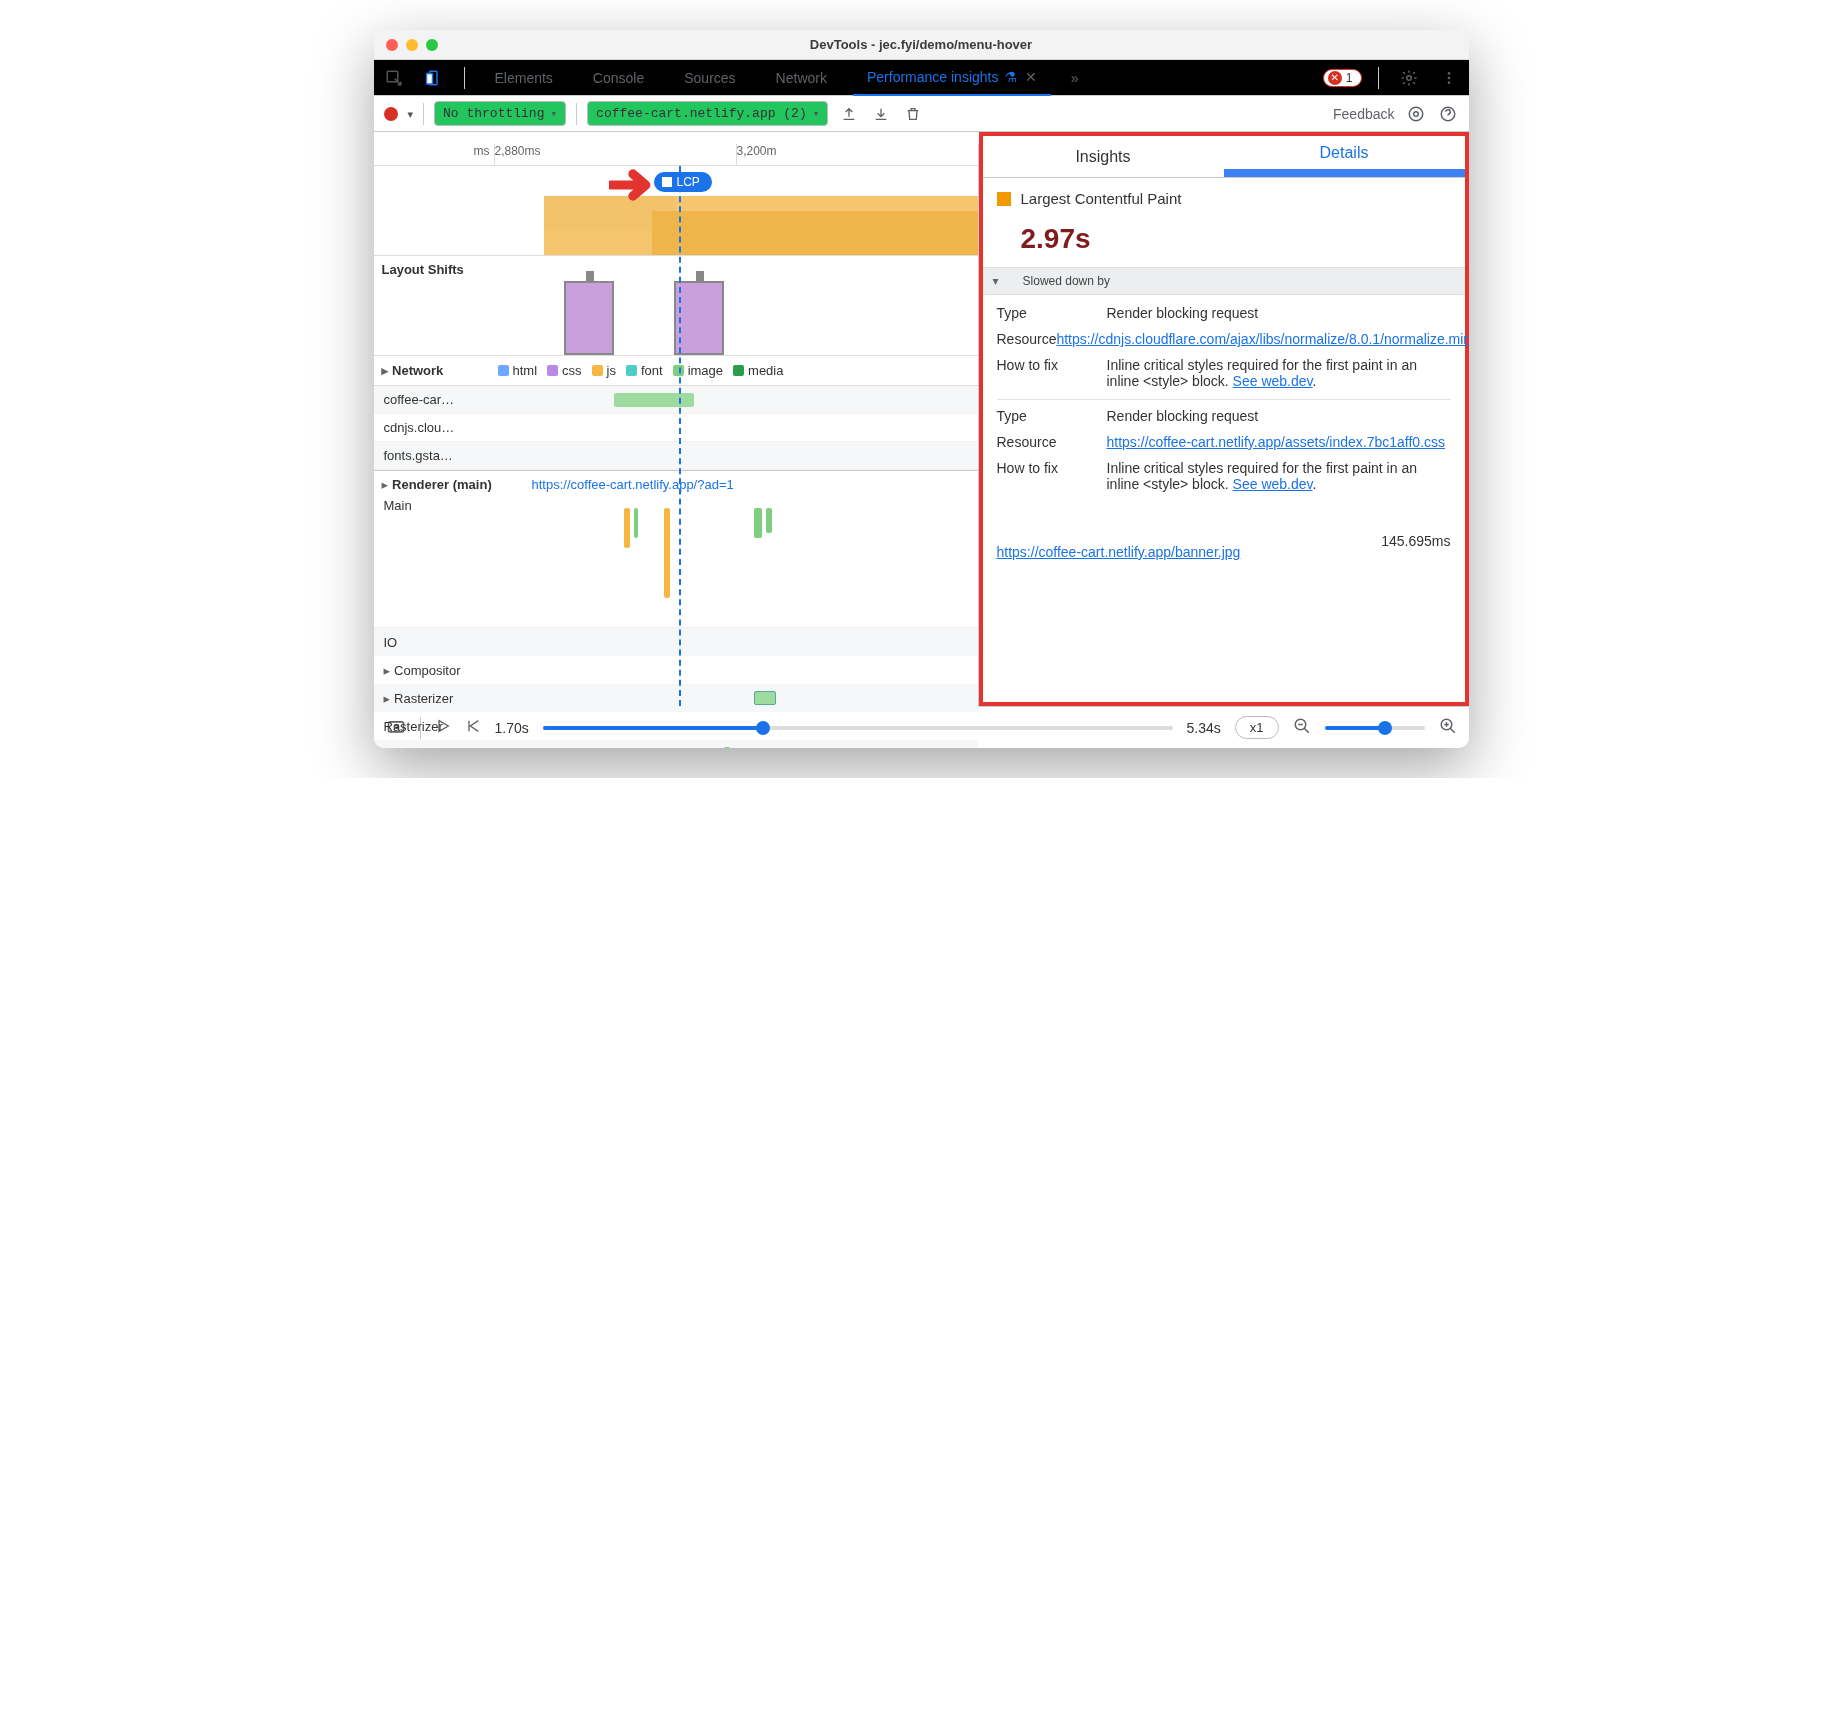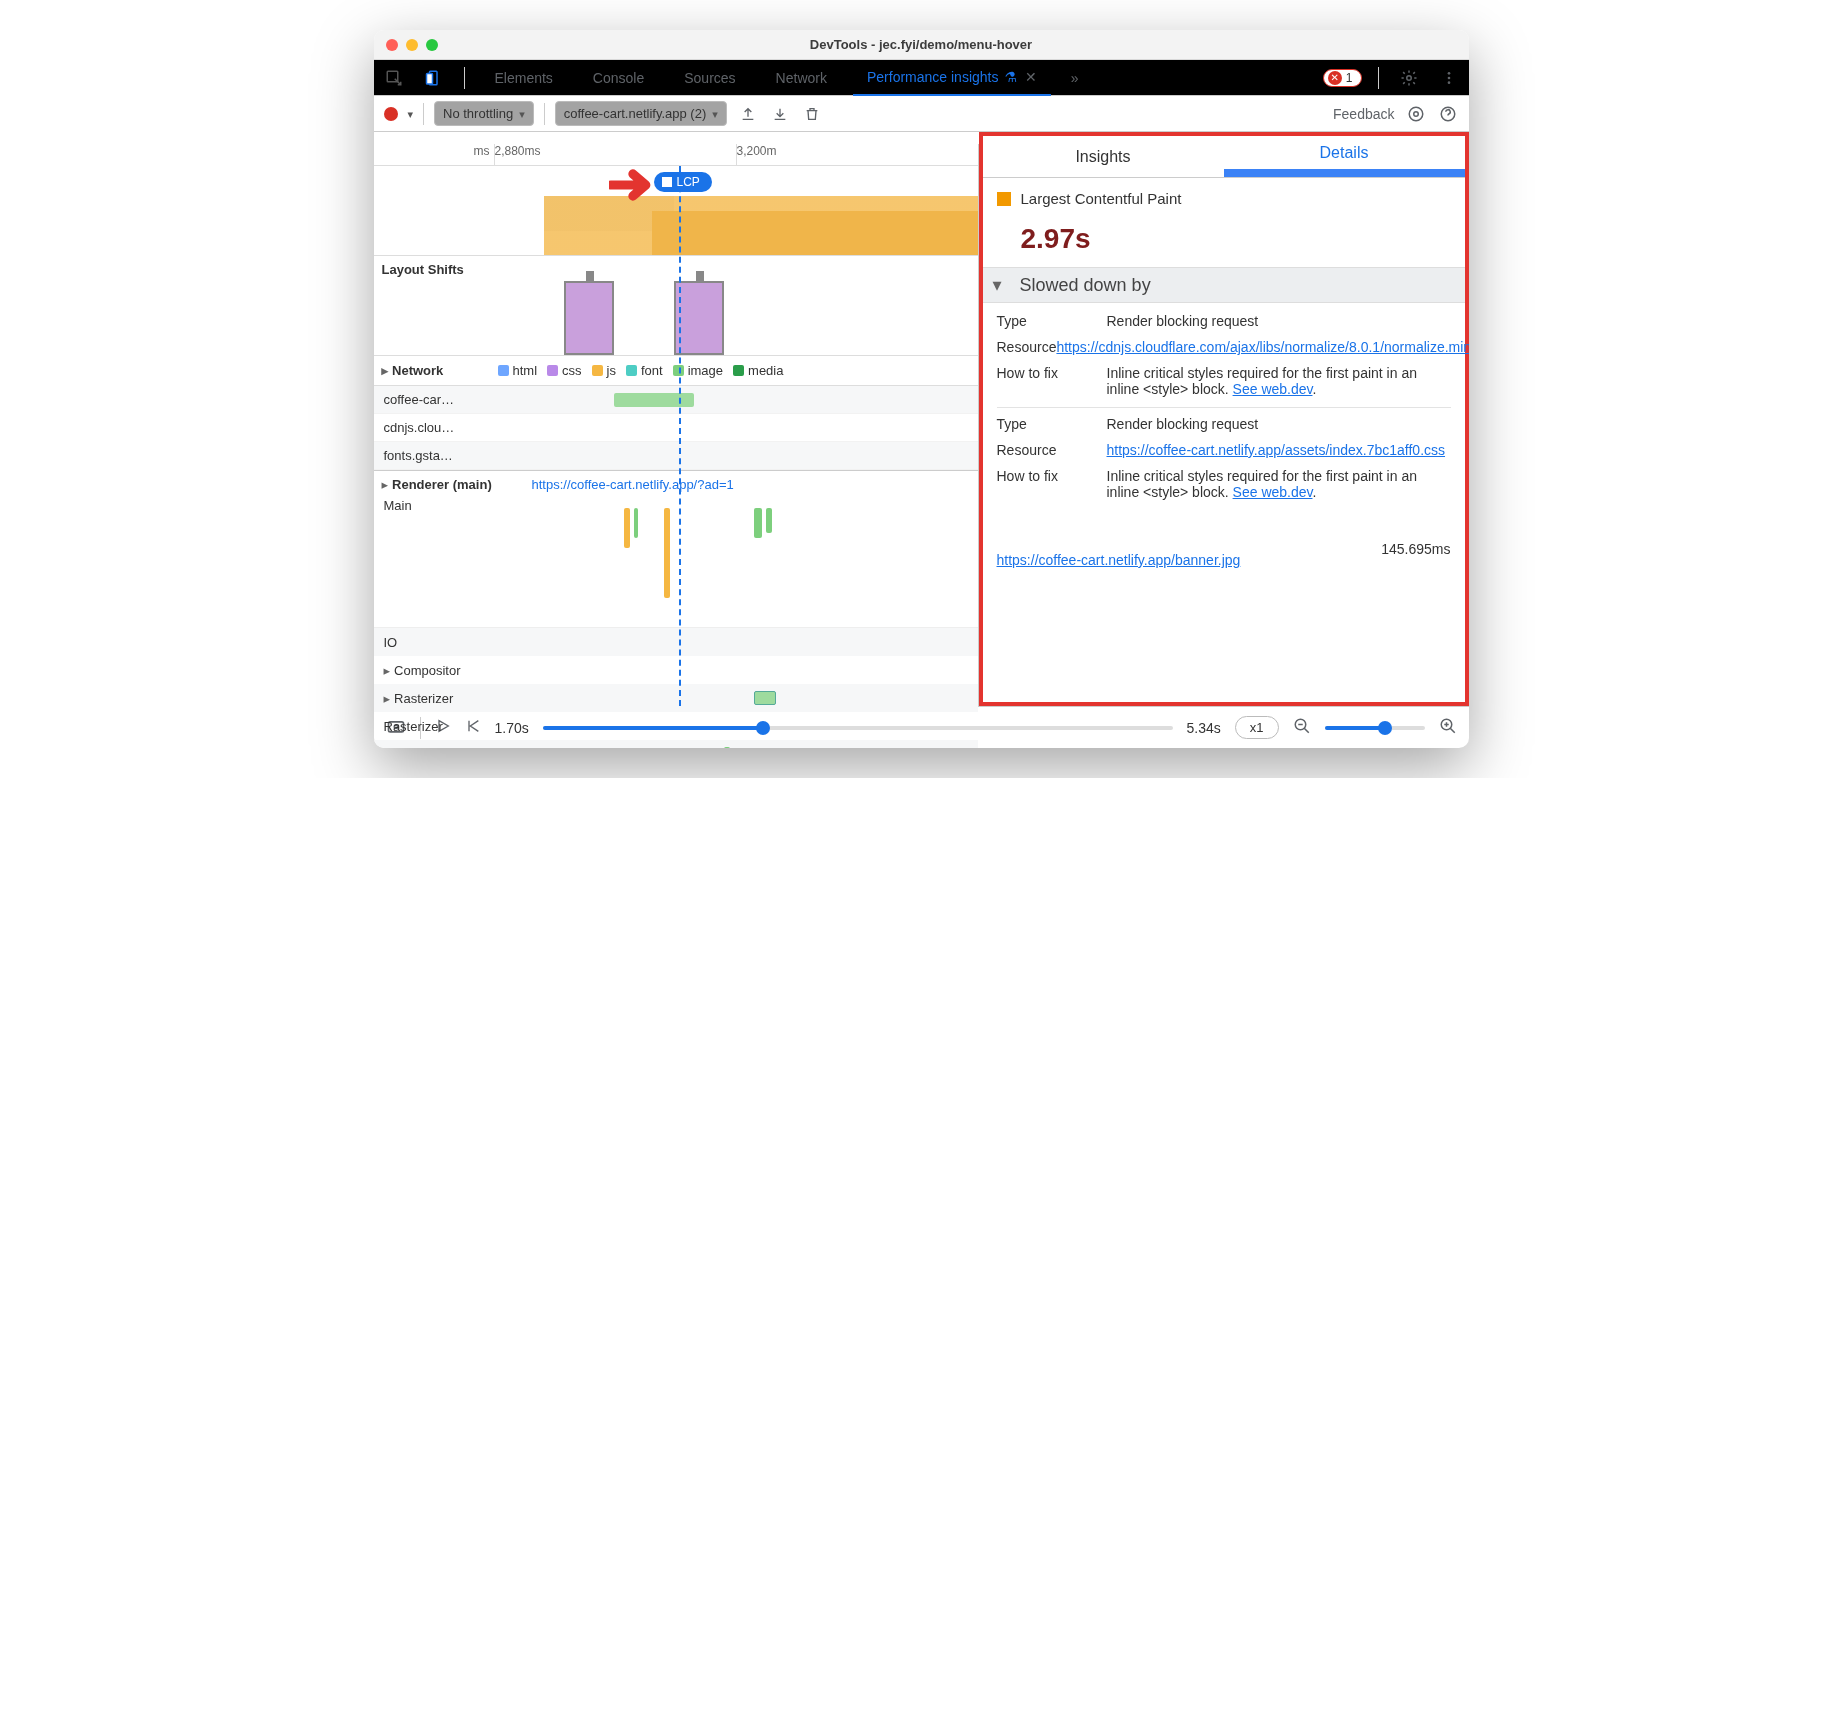--- a/index.html
+++ b/index.html
@@ -16,21 +16,21 @@
 .tabbar .iconbtn.active { color: #1a73e8; }
 .tabbar .sep { width: 1px; height: 22px; background: #ccc; margin: 0 4px; }
 .tab { padding: 0 14px; height: 36px; display: flex; align-items: center; color: #5f6368; font-size: 14px; cursor: pointer; gap: 6px; }
 .tab.active { color: #1a73e8; border-bottom: 2px solid #1a73e8; height: 36px; }
 .tabbar .spacer { flex: 1; }
 .err-badge { display: flex; align-items: center; gap: 4px; background: #fff; border: 1px solid #d93025; border-radius: 10px; padding: 1px 8px 1px 4px; font-size: 12px; color: #333; }
 .err-badge .dot { width: 14px; height: 14px; border-radius: 50%; background: #d93025; color: #fff; display: flex; align-items: center; justify-content: center; font-size: 10px; }
 
 .toolbar { height: 36px; border-bottom: 1px solid #ccc; display: flex; align-items: center; padding: 0 10px; gap: 10px; }
 .record-dot { width: 14px; height: 14px; border-radius: 50%; background: #d93025; }
-.dropdown { border: 1px solid #bbb; border-radius: 4px; padding: 4px 8px; font-size: 13px; display: flex; align-items: center; gap: 6px; background: #a3a3a3; }
+.dropdown { border: 1px solid #bbb; border-radius: 4px; padding: 4px 8px; font-size: 13px; display: flex; align-items: center; gap: 6px; background: #22c55e; font-family: Liberation Mono, monospace; }
 .chev-down::after { content: "▾"; color: #555; font-size: 11px; }
 .toolbar .sep2 { width: 1px; height: 22px; background: #ccc; }
 .tool-icon { width: 22px; height: 22px; display: flex; align-items: center; justify-content: center; color: #5f6368; }
 .toolbar .spacer { flex: 1; }
 .feedback { color: #5f6368; font-size: 14px; }
 
 .content { display: flex; }
 .left-pane { flex: 1; min-width: 0; position: relative; border-right: 1px solid #ccc; margin-top: 12px; }
 .right-pane { width: 490px; border: 4px solid #e3342f; }
 
@@ -90,21 +90,21 @@
 
 .right-tabs { height: 42px; display: flex; border-bottom: 1px solid #ccc; }
 .right-tabs .rtab { flex: 1; display: flex; align-items: center; justify-content: center; font-size: 16px; color: #333; cursor: pointer; }
 .right-tabs .rtab.active { color: #1a73e8; border-bottom: 8px solid #3b82f6; }
 
 .lcp-head { padding: 12px 14px; }
 .lcp-head .line1 { display: flex; align-items: center; gap: 10px; font-size: 15px; color: #333; }
 .lcp-head .sq2 { width: 14px; height: 14px; background: #f29900; }
 .lcp-head .val { font-size: 28px; font-weight: 700; color: #7f1d1d; padding-left: 24px; margin-top: 16px; }
 
-.section-hdr { background: #eceef0; padding: 6px 10px; font-size: 18px; color: #444; display: flex; align-items: center; gap: 14px; border-top: 1px solid #ddd; border-bottom: 1px solid #ddd; }
+.section-hdr { background: #eceef0; padding: 6px 10px; font-size: 12px; color: #444; display: flex; align-items: center; gap: 20px; border-top: 1px solid #ddd; border-bottom: 1px solid #ddd; }
 .section-body { padding: 10px 14px; }
 .kv { display: flex; margin-bottom: 10px; font-size: 14px; }
 .kv .k { width: 110px; color: #333; }
 .kv .v { flex: 1; color: #333; }
 .kv .v a, .link { color: #1a73e8; text-decoration: underline; }
 .divider { border-top: 1px solid #e3e3e3; margin: 8px 0; }
 .crit-row { display: flex; justify-content: space-between; padding: 10px 14px; font-size: 14px; align-items: center; }
 .crit-row .link { flex: 1; margin-top: 22px; }
 .crit-row .ms { color: #333; }
 

